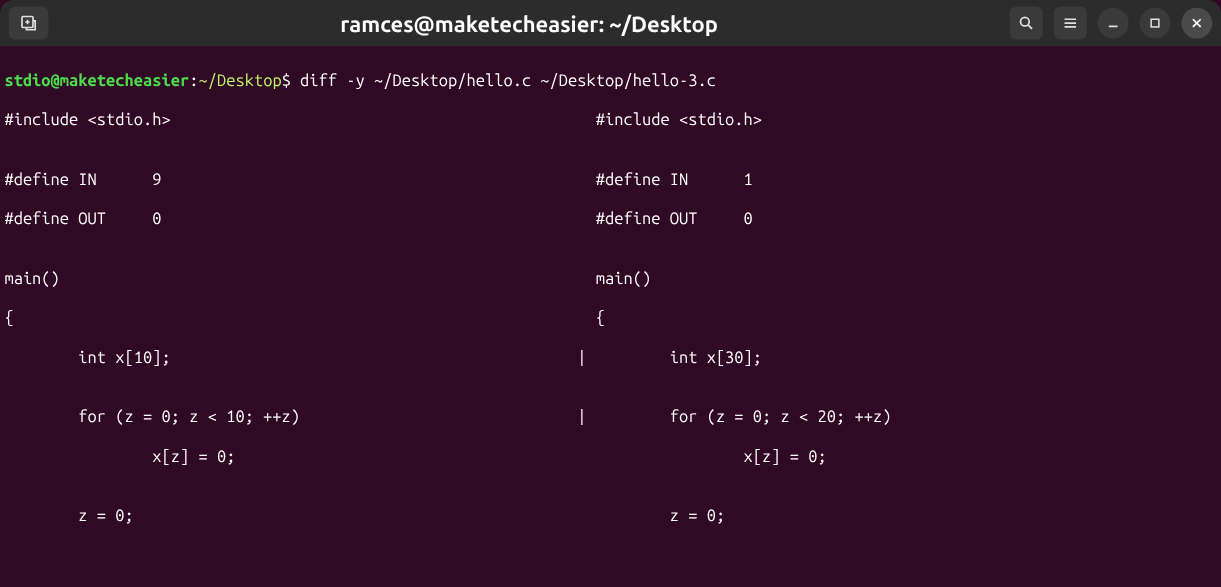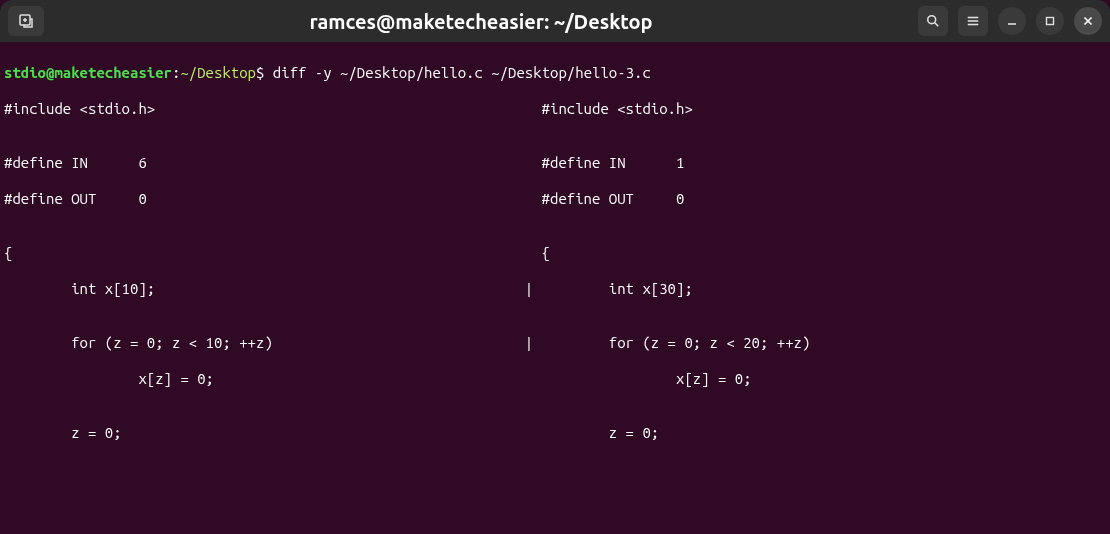--- a/index.html
+++ b/index.html
@@ -152,23 +152,24 @@
           <line x1="8.5" y1="1.5" x2="1.5" y2="8.5" stroke="#ffffff" stroke-width="1.6"></line>
         </svg>
     </div>
   </div>
 </div>
 
 <div class="terminal">
 <div><span class="prompt-user">stdio@maketecheasier</span><span class="prompt-colon">:</span><span class="prompt-path">~/Desktop</span><span class="prompt-dollar">$</span><span class="cmd"> diff -y ~/Desktop/hello.c ~/Desktop/hello-3.c</span></div>
 <div class="output-line">#include &lt;stdio.h&gt;                                              #include &lt;stdio.h&gt;</div>
 <div class="output-line"></div>
-<div class="output-line">#define IN      6                                               #define IN      1</div>
+<div class="output-line">#define IN      9                                               #define IN      1</div>
 <div class="output-line">#define OUT     0                                               #define OUT     0</div>
 <div class="output-line"></div>
+<div class="output-line">main()                                                          main()</div>
 <div class="output-line">{                                                               {</div>
 <div class="output-line">        int x[10];                                            |         int x[30];</div>
 <div class="output-line"></div>
 <div class="output-line">        for (z = 0; z &lt; 10; ++z)                              |         for (z = 0; z &lt; 20; ++z)</div>
 <div class="output-line">                x[z] = 0;                                                       x[z] = 0;</div>
 <div class="output-line"></div>
 <div class="output-line">        z = 0;                                                          z = 0;</div>
 <div class="output-line"></div>
 <div class="output-line"></div>
 

